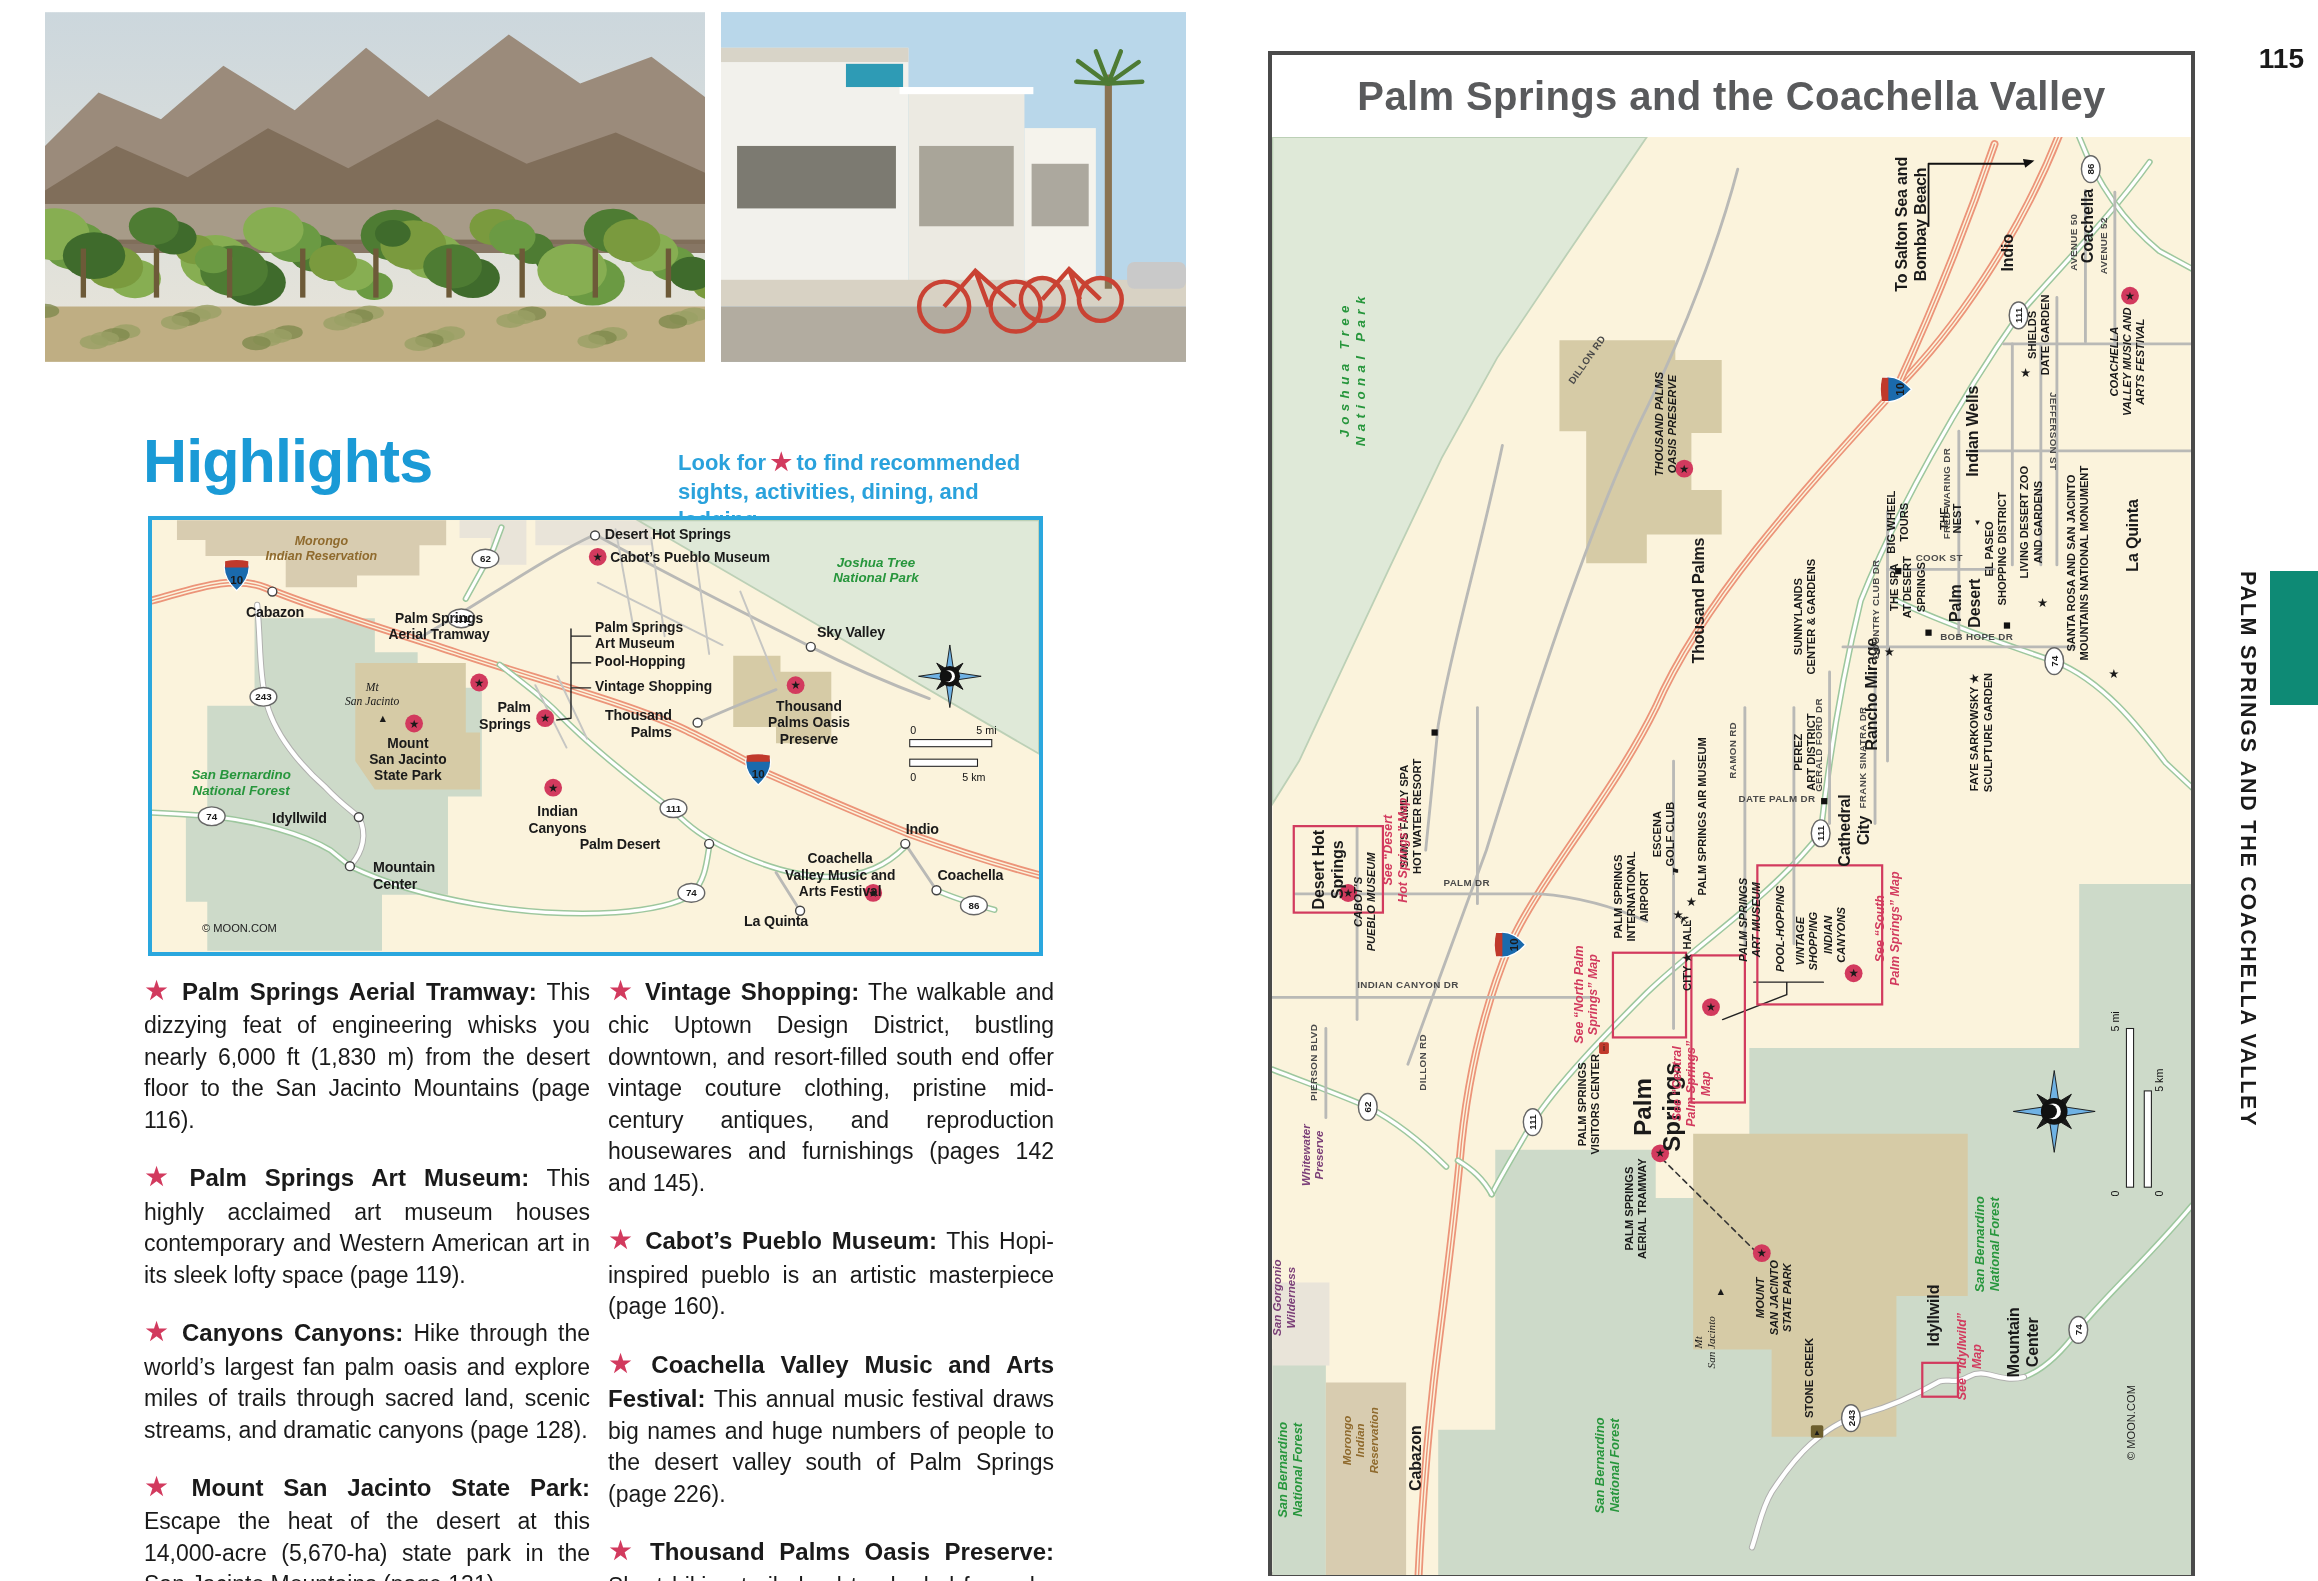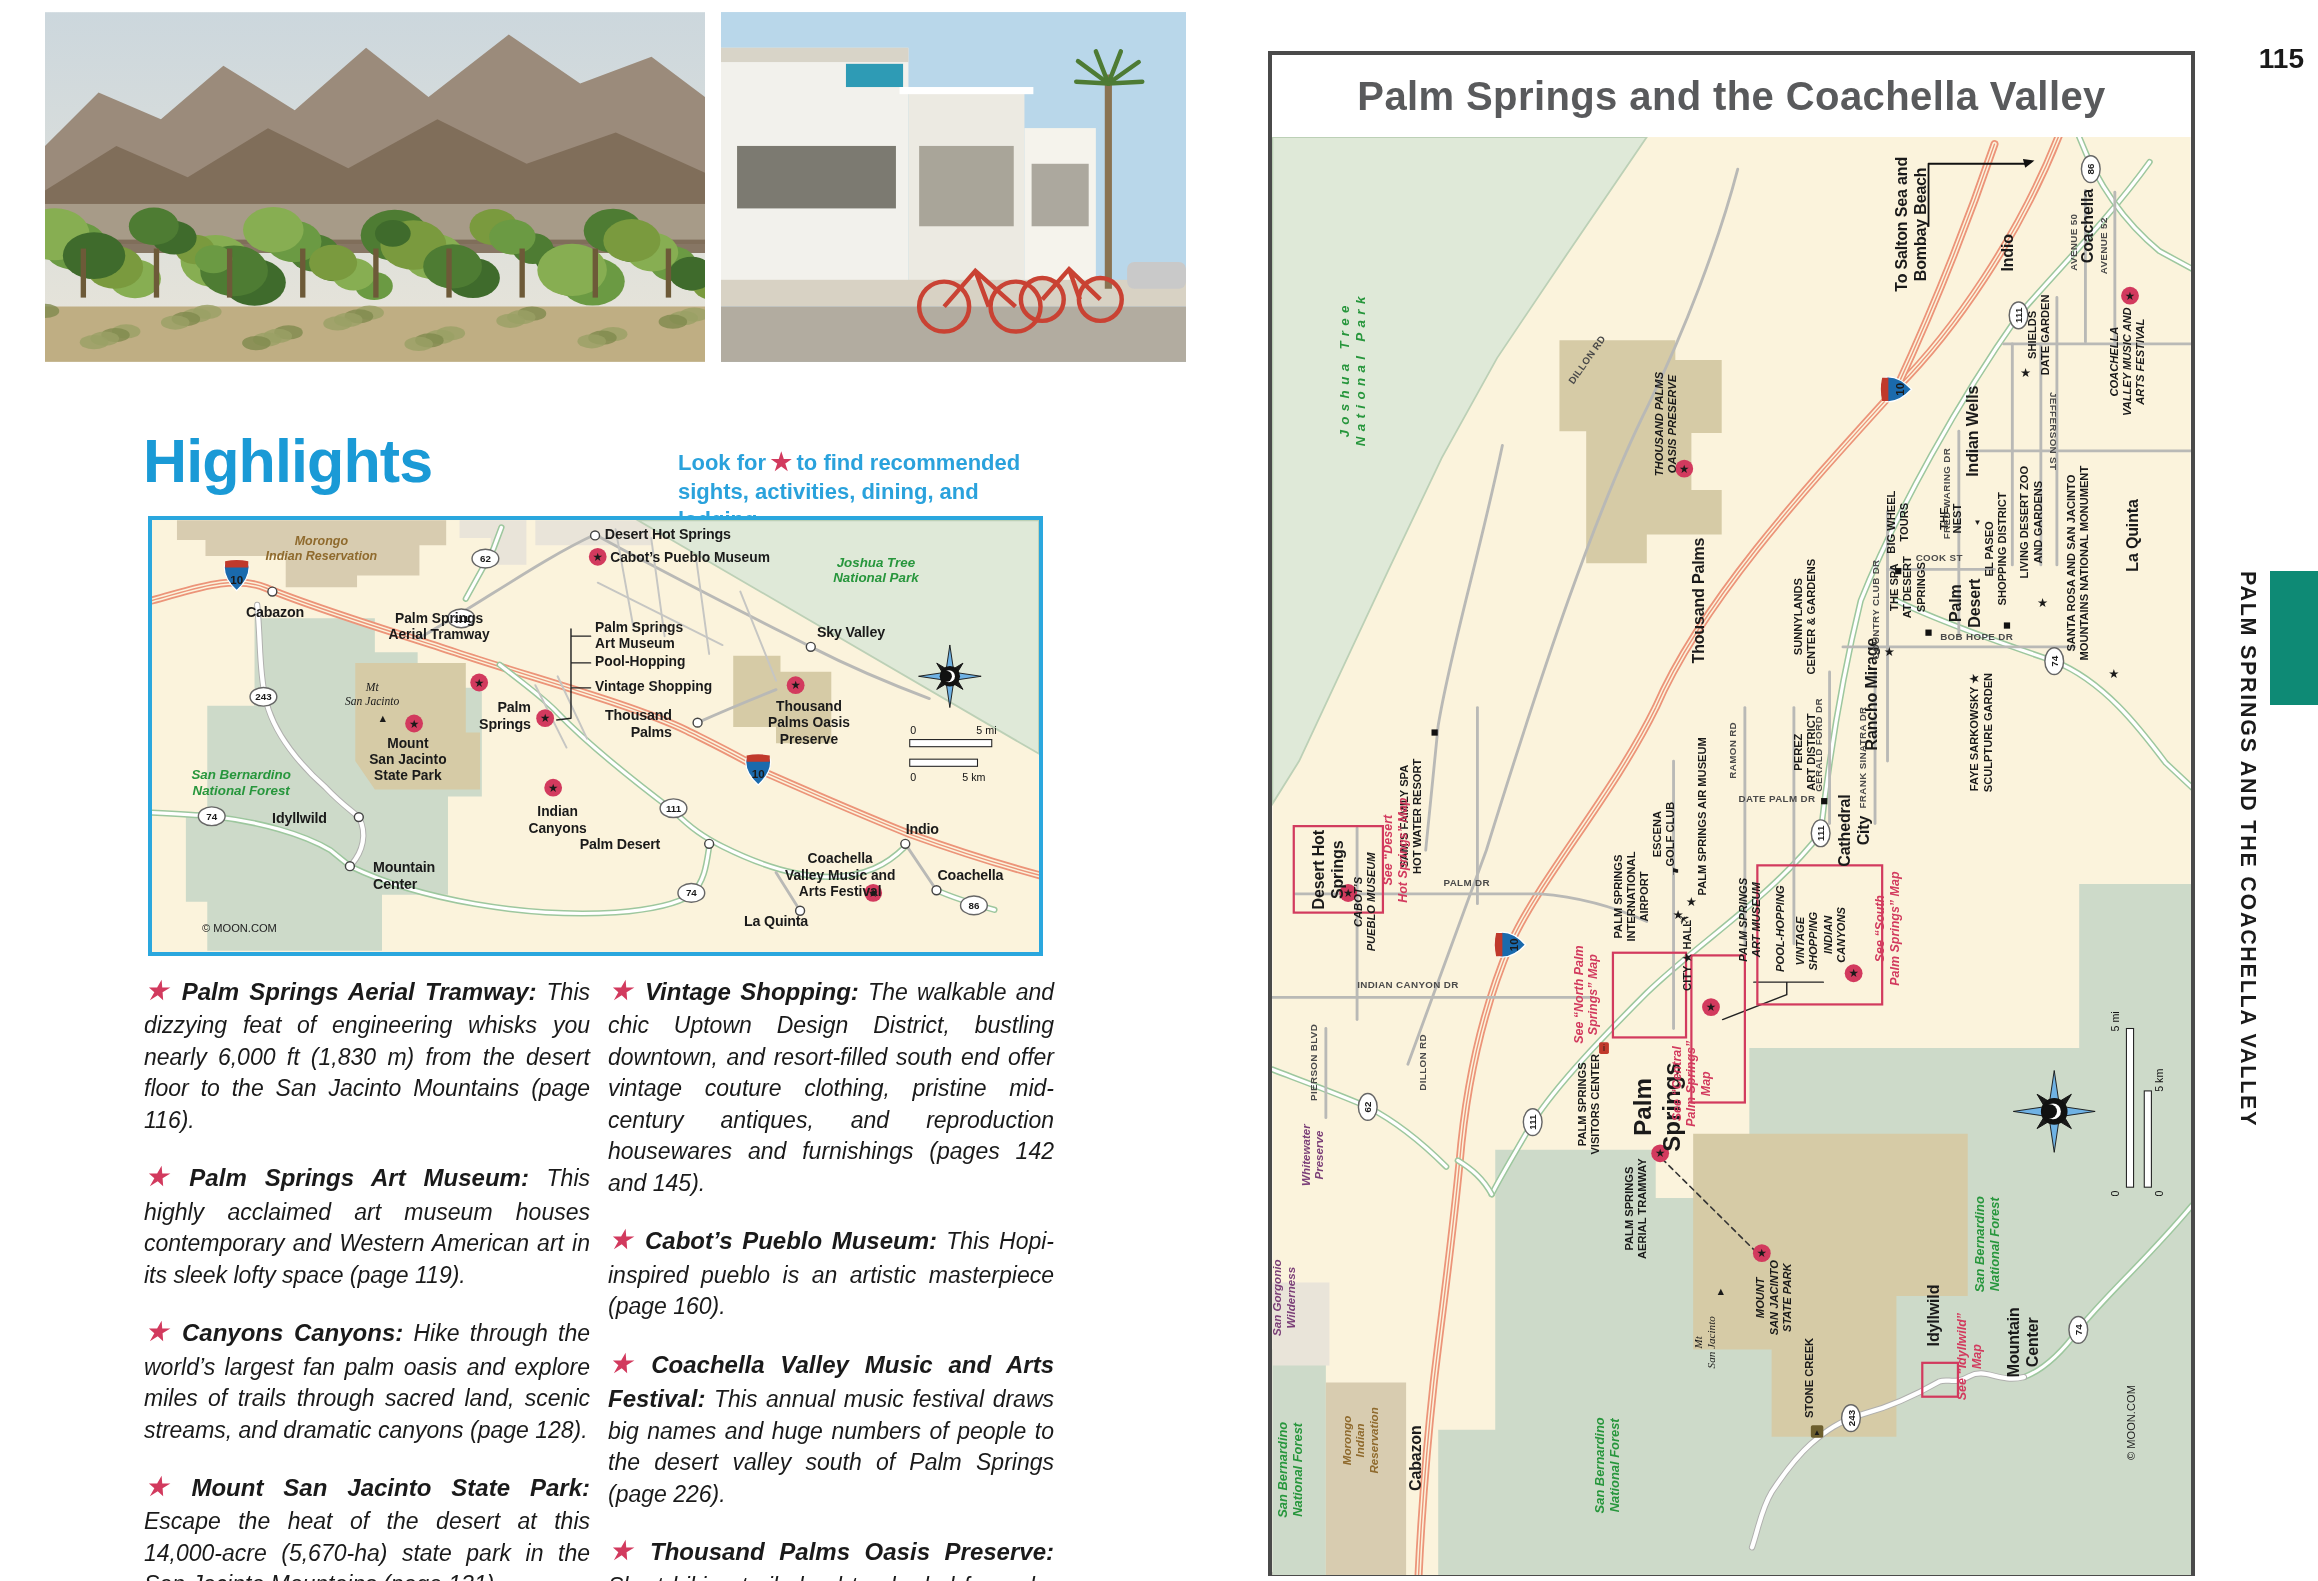--- a/index.html
+++ b/index.html
@@ -8,21 +8,21 @@
   
   #photo1{left:45px;top:11.6px;width:660px;height:350px;overflow:hidden;}
   #photo2{left:721px;top:11.6px;width:465px;height:350px;overflow:hidden;}
   #hl-title{left:143px;top:426px;font-size:61px;font-weight:800;color:#1a9ad6;letter-spacing:-0.9px;}
   #hl-legend{left:678px;top:446px;width:366px;font-size:22px;line-height:1.3;color:#2aa2dc;font-weight:600;}
   #hl-legend .star{color:#d23a5e;font-size:24px;padding:0 4.5px;}
   #inset-wrap{left:148px;top:516px;width:887px;height:432px;border:4px solid #2aa7de;background:#fbf3dc;}
   .hl-col{top:972px;width:446px;}
   #hl-col1{left:144px;}
   #hl-col2{left:608px;}
-  .hl-item{font-size:23px;line-height:1.37;text-align:justify;margin-bottom:22px;font-style:italic;}
+  .hl-item{font-size:23px;line-height:1.37;text-align:justify;margin-bottom:22px;}
   .hl-item .hl-star{color:#d23a5e;font-size:28px;margin-right:9px;}
   .hl-item b{font-size:24px;}
   
   #map-frame{left:1268px;top:51px;width:927px;height:1525px;border:4.5px solid #4a4a4a;background:#fff;box-sizing:border-box;}
   #map-title{position:absolute;left:0;top:0;width:100%;height:82px;line-height:82px;text-align:center;font-size:40px;font-weight:700;color:#595a5c;letter-spacing:0.4px;}
   #main-map{position:absolute;left:0;top:82px;}
   #page-num{left:2229px;top:43px;width:75px;text-align:right;font-size:28px;font-weight:700;}
   #side-teal{left:2270px;top:571px;width:48px;height:134px;background:#0e8a75;}
   #side-text{left:2235px;top:571px;height:642px;writing-mode:vertical-rl;font-size:21.4px;font-weight:700;letter-spacing:1.8px;white-space:nowrap;}
   

